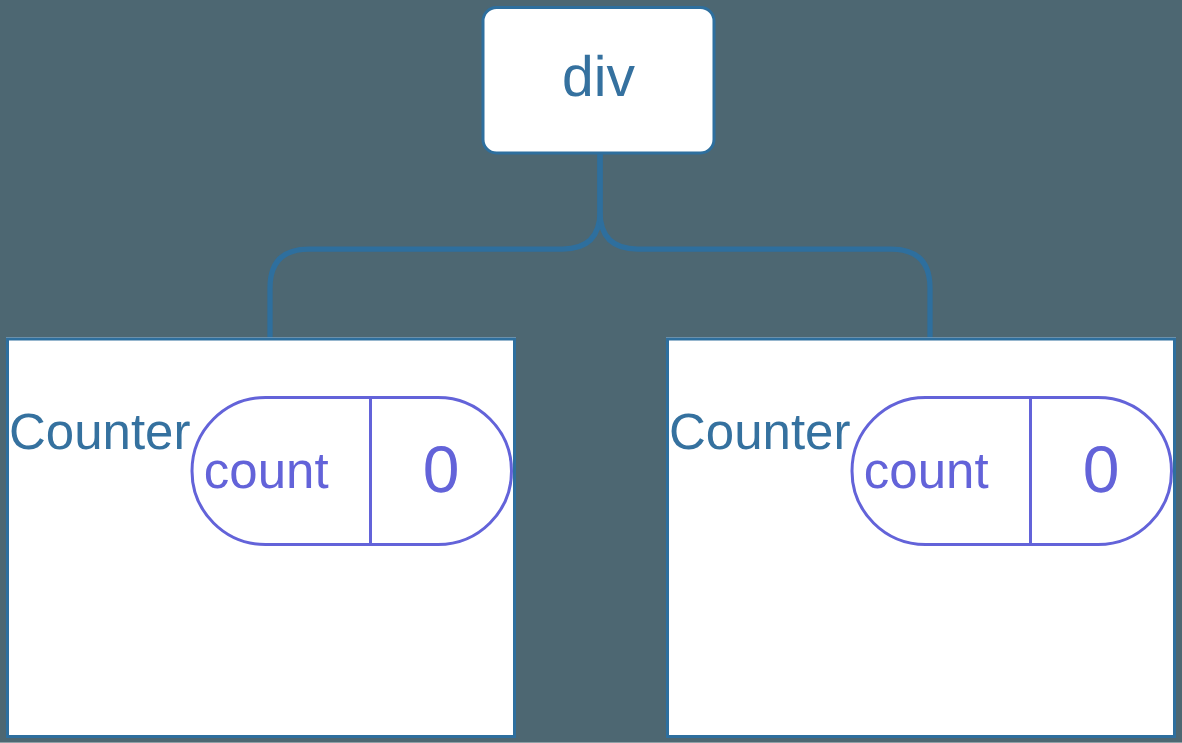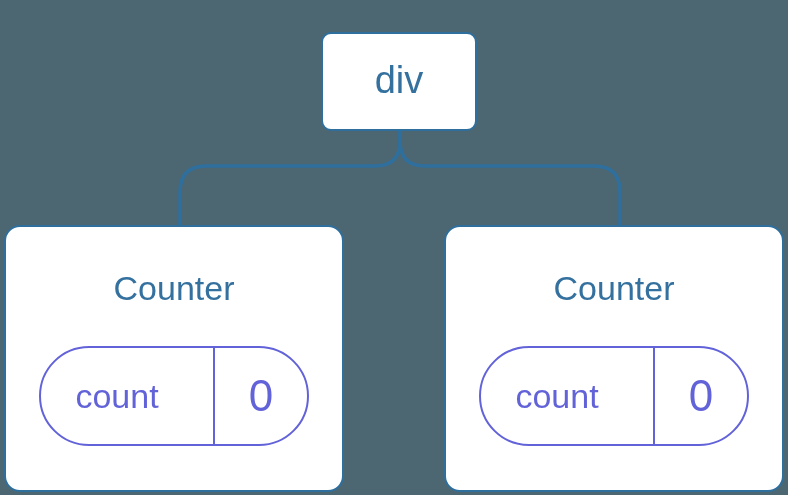--- a/index.html
+++ b/index.html
@@ -40,43 +40,42 @@
     top: 4px;
     width: 156px;
     height: 99px;
     box-sizing: border-box;
     background: var(--card-bg, #ffffff);
     border: 2.5px solid var(--node-border, #2e6f9e);
     border-radius: 10px;
     display: flex;
     align-items: center;
     justify-content: center;
-    margin-top: 28px;
   }
   .node-root .root-label {
     color: var(--node-text, #35719f);
     font-size: 38px;
     font-weight: 500;
     line-height: 1;
     padding-bottom: 4px;
   }
 
   
   .card {
     position: absolute;
     top: 225px;
     width: 340px;
     height: 267px;
     box-sizing: border-box;
     background: var(--card-bg, #ffffff);
     border: 2.5px solid var(--node-border, #2e6f9e);
-    border-radius: 16px;
+    border-radius: 0;
     display: flex;
-    flex-direction: column;
-    align-items: center;
+    flex-direction: row;
+    align-items: flex-start;
   }
   .card-left  { left: 4px; }
   .card-right { left: 444px; }
 
   .card-title {
     margin-top: 40px;
     font-size: 34px;
     font-weight: 500;
     line-height: 42px;
     color: var(--node-text, #35719f);

